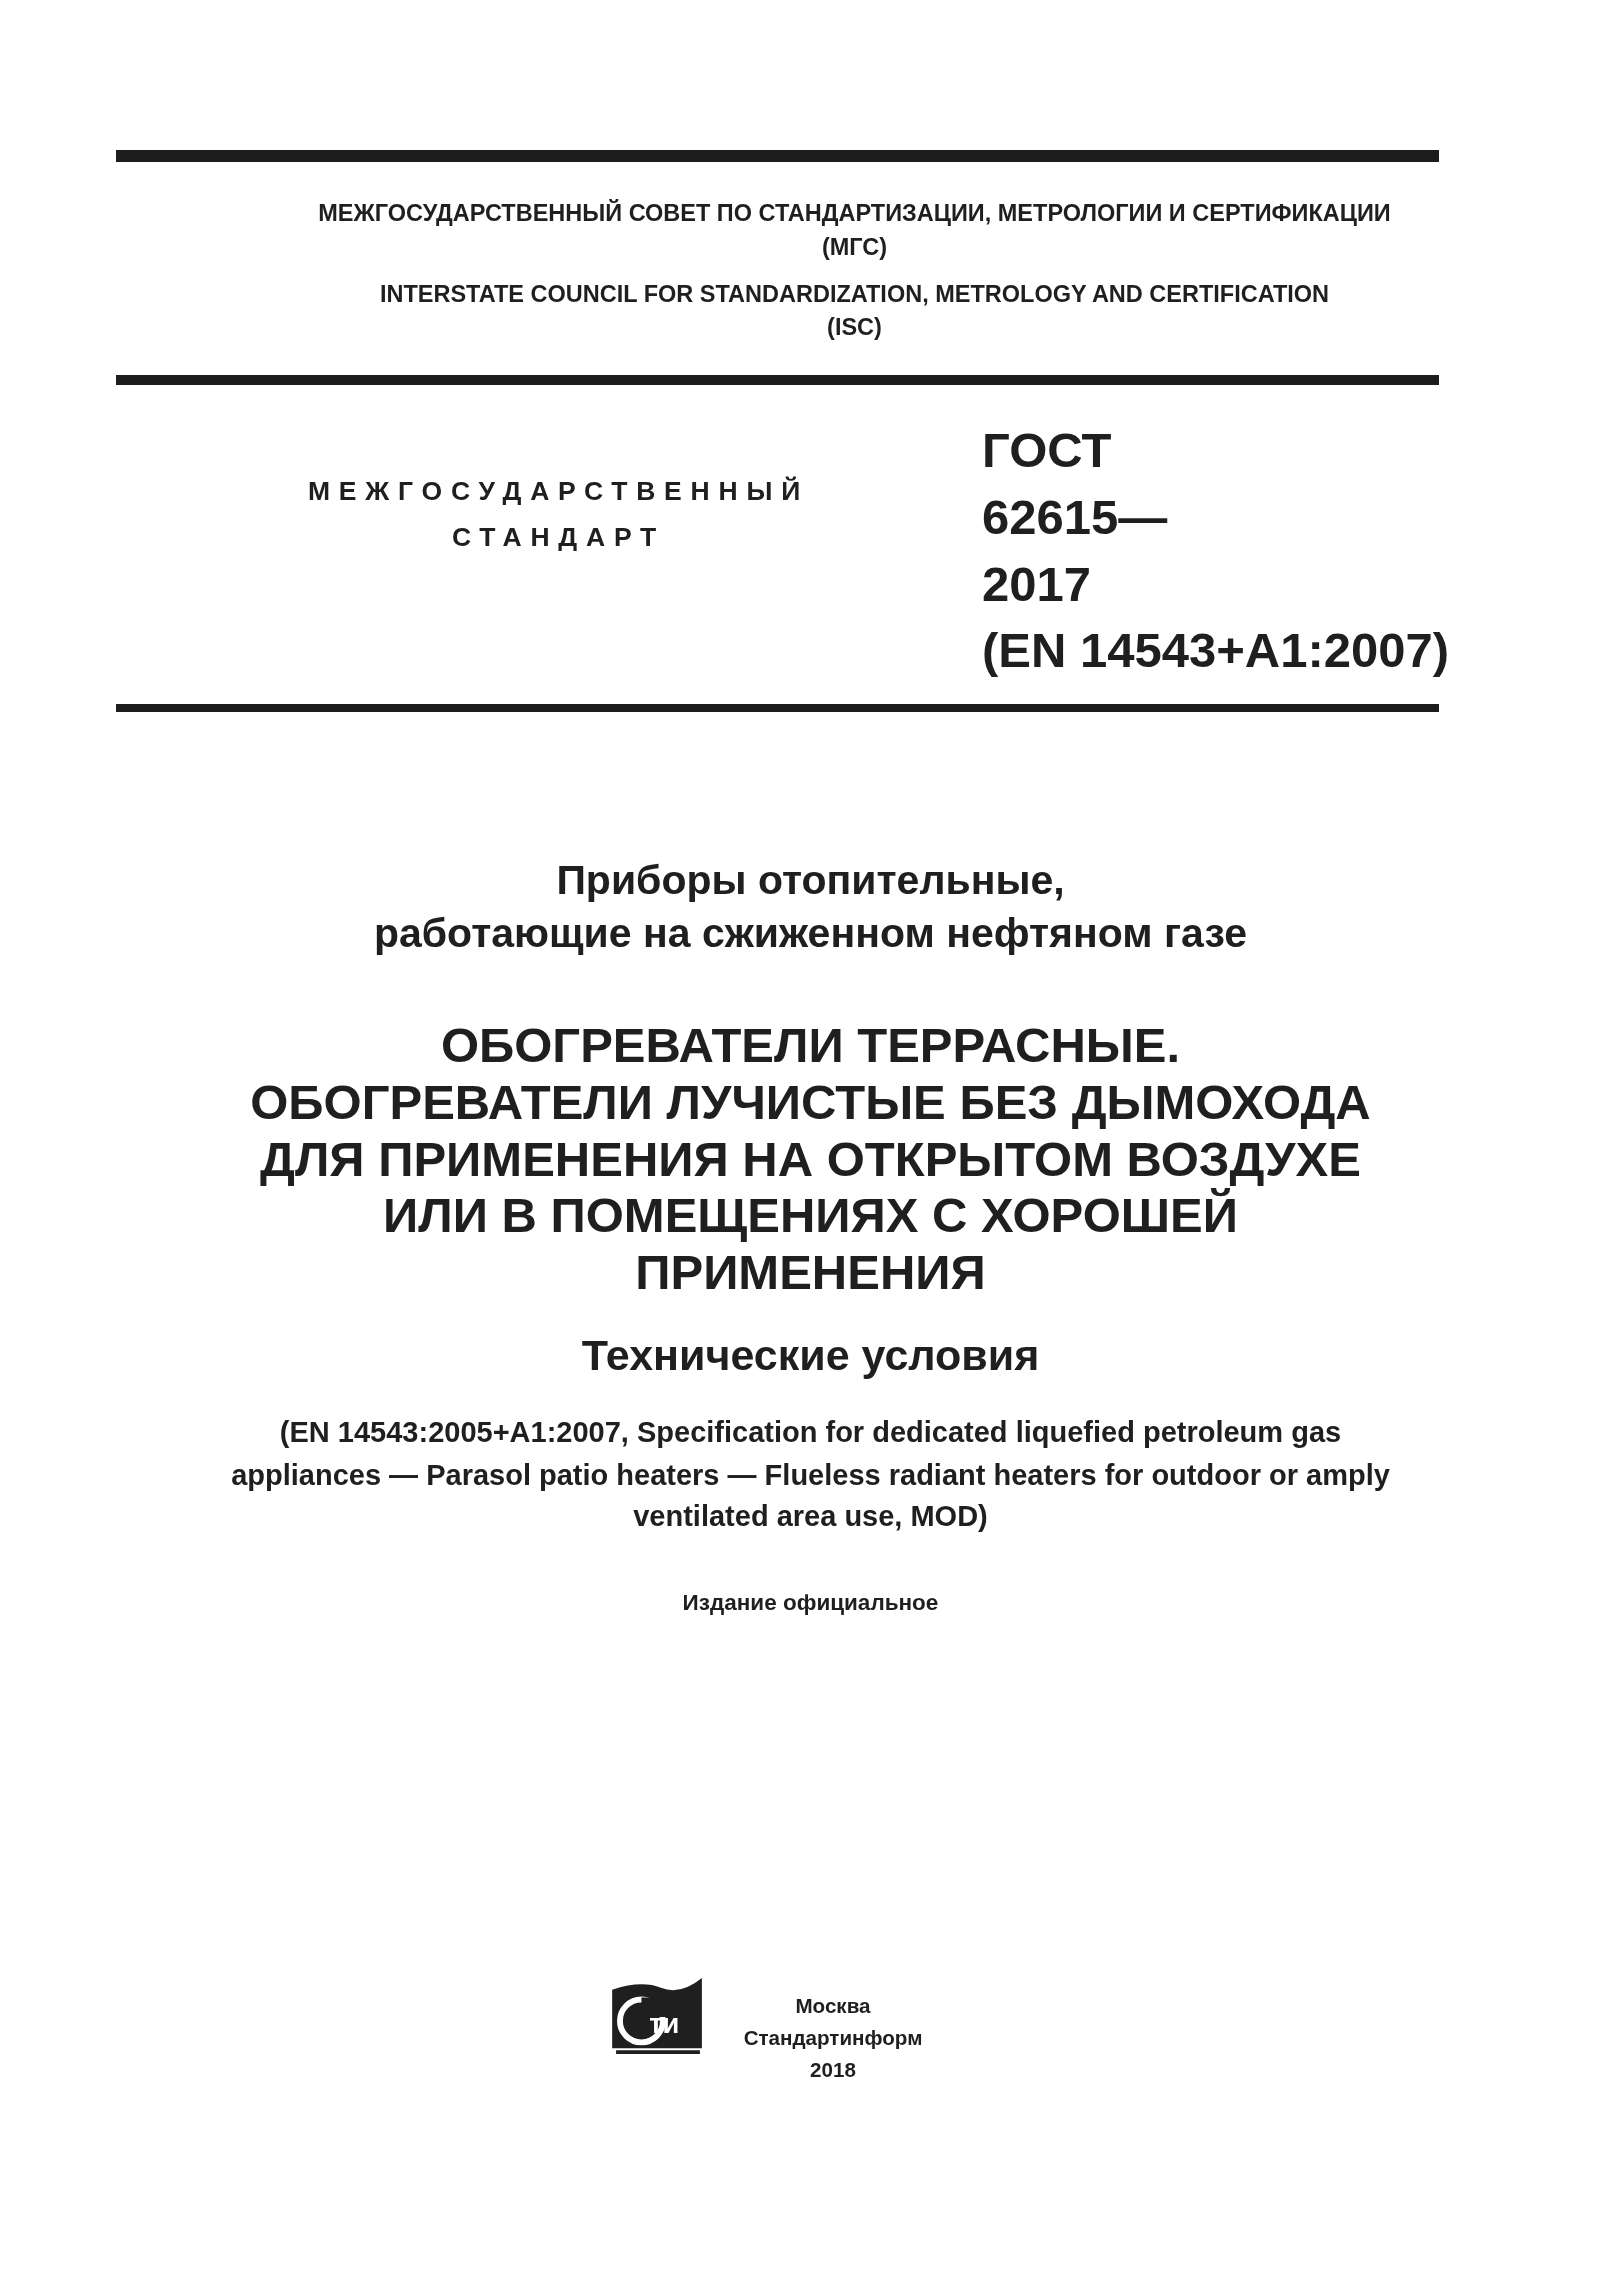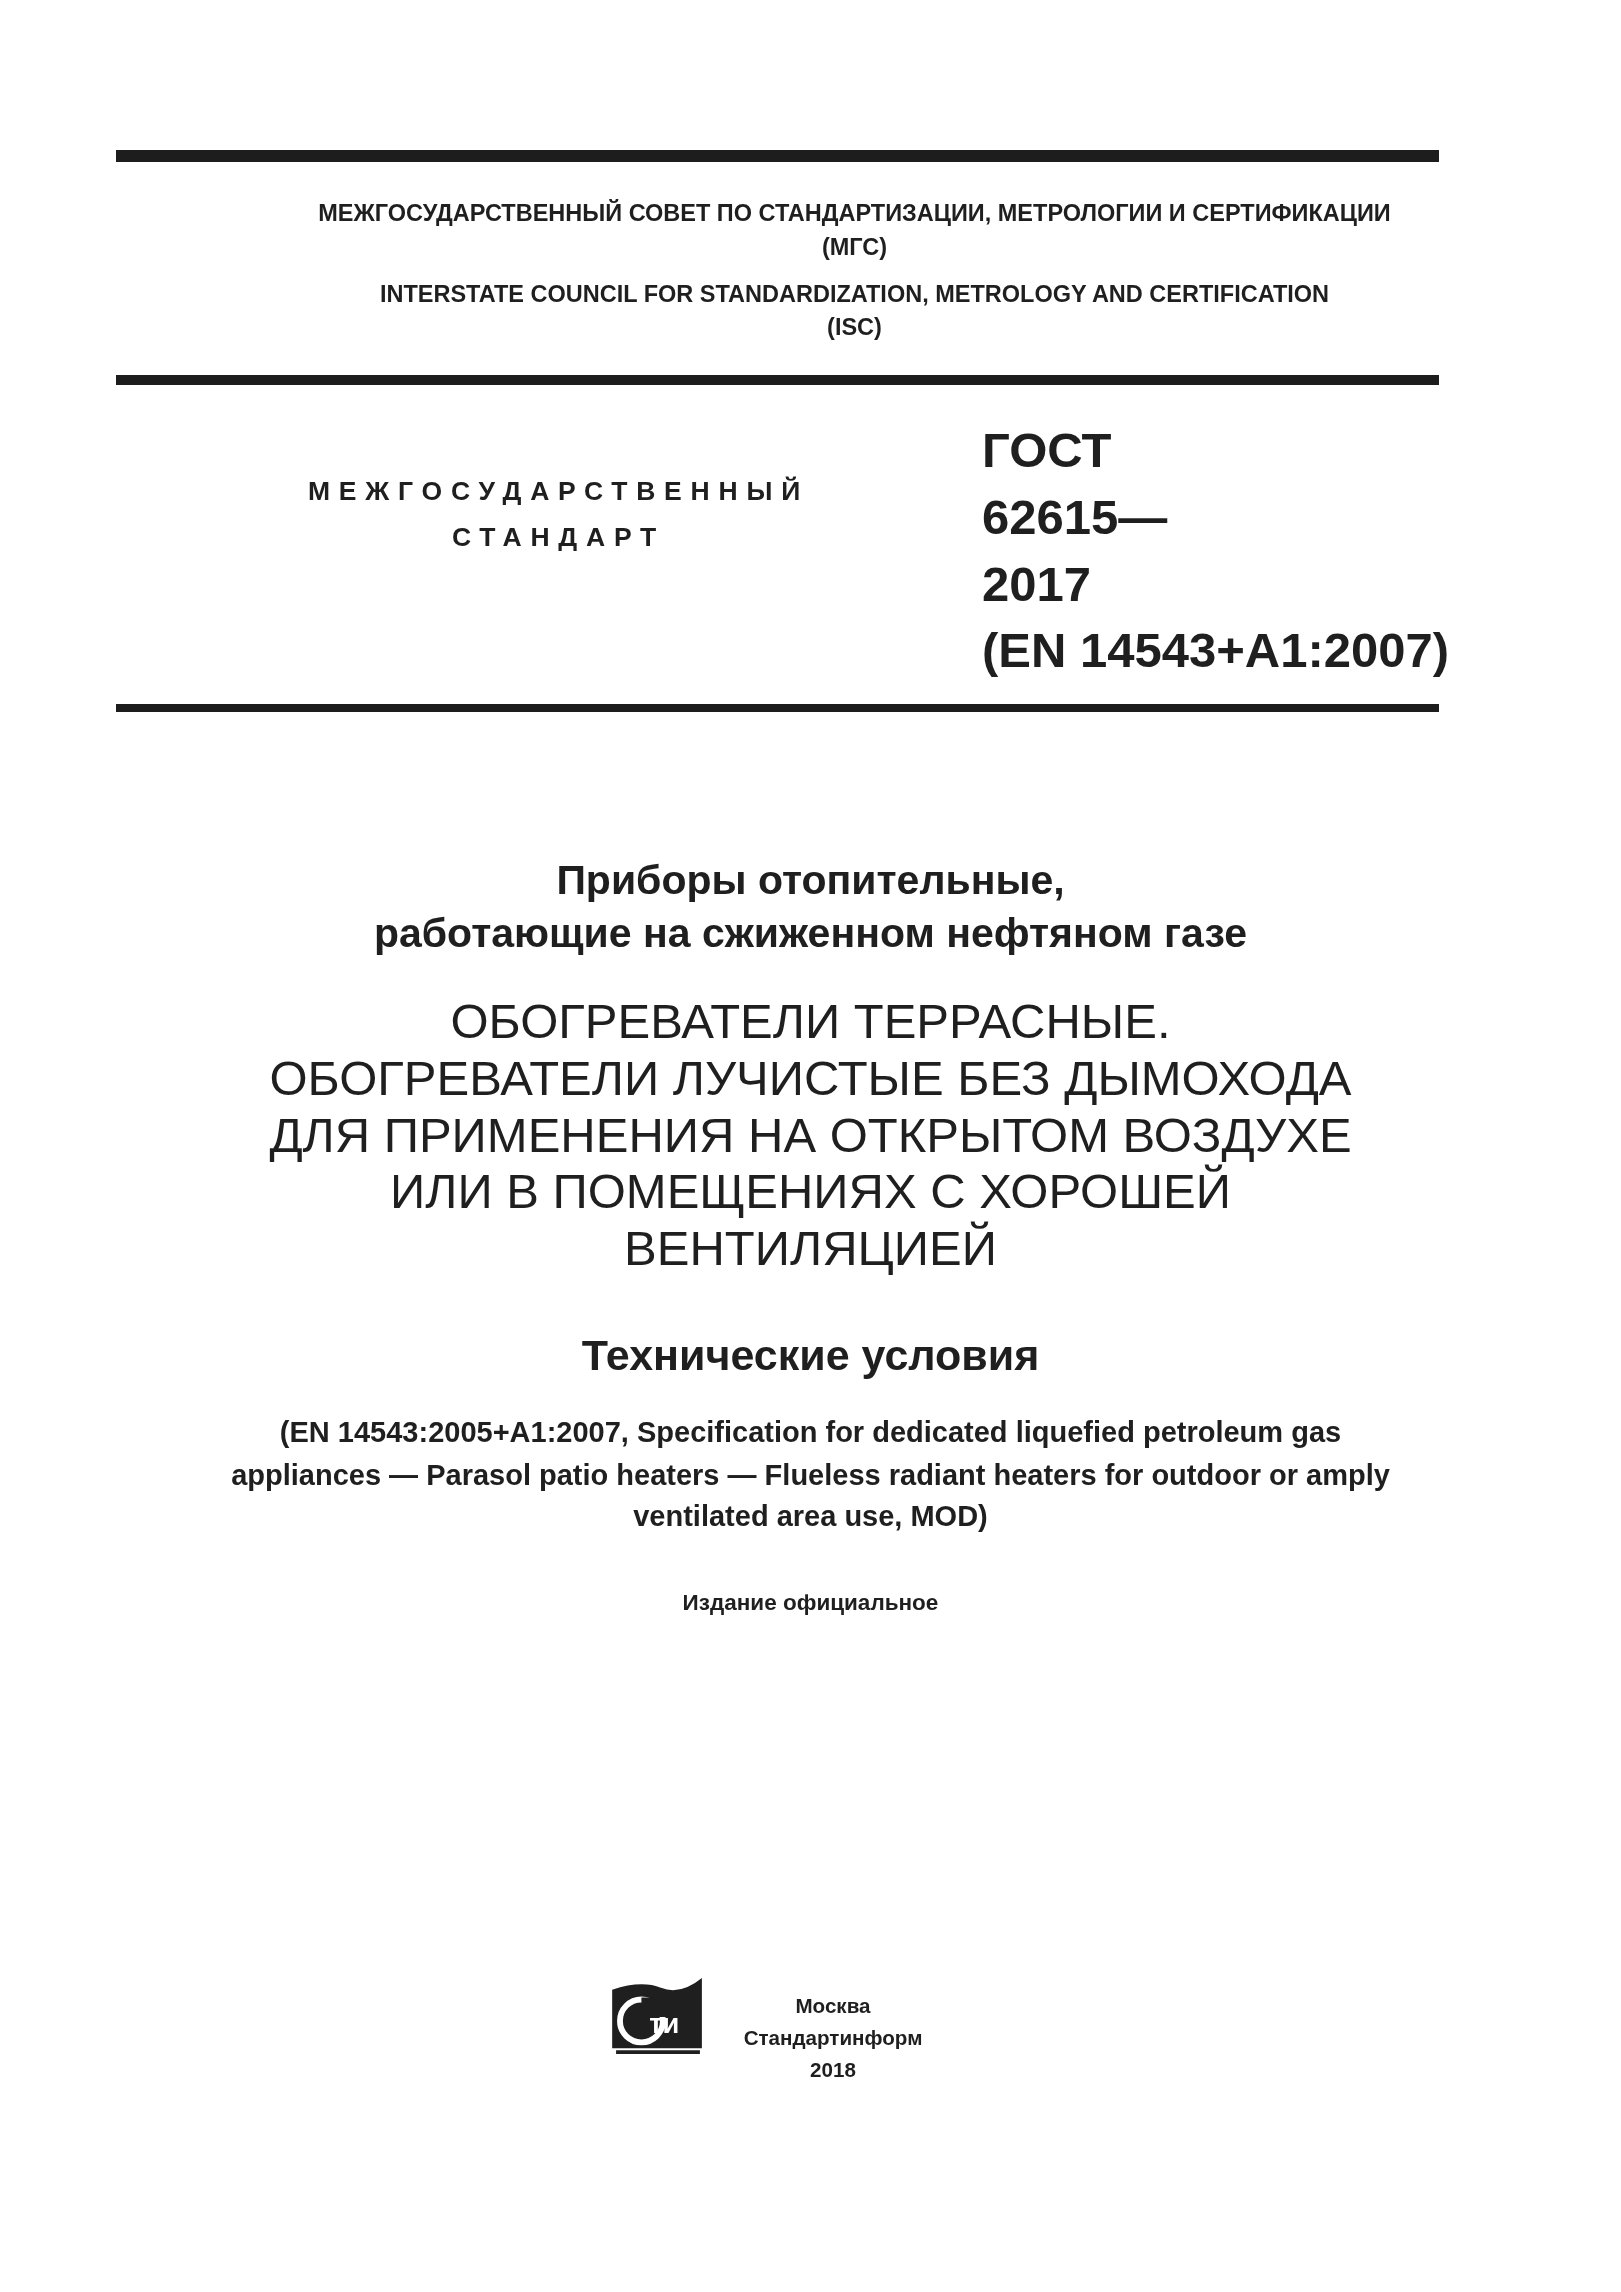--- a/index.html
+++ b/index.html
@@ -4,21 +4,21 @@
 <style>
   html, body { margin:0; padding:0; background:#fff; }
   body { width:1621px; height:2293px; position:relative; overflow:hidden; font-family:"Liberation Sans", sans-serif; color:#1f1f1f; }
   .rule { position:absolute; left:116px; width:1323px; background:#1d1d1d; }
   .abs { position:absolute; }
   .center { left:0; width:1621px; text-align:center; }
   .hdr { font-weight:bold; font-size:23.5px; line-height:33px;padding-left:44px; }
   .spaced { font-weight:bold; font-size:26.5px; letter-spacing:8.8px; text-align:center; }
   .gost { font-weight:bold; font-size:49px; line-height:67px; }
   .title { font-weight:bold; font-size:41px; line-height:51px; }
-  .caps { font-weight:normal; font-size:49px; line-height:59px; }
+  .caps { font-weight:bold; font-size:49px; line-height:59px;margin-top:24px; }
   .sub { font-weight:bold; font-size:43px; }
   .en { font-weight:bold; font-size:29px; line-height:41px; }
   .edition { font-weight:bold; font-size:22.5px; }
   .pub { font-weight:bold; font-size:20.6px; line-height:32px; text-align:center; }
 </style>
 </head>
 <body>
 
 <div class="rule" style="top:150px;height:11.8px;"></div>
 
@@ -39,21 +39,21 @@
 
 <div class="rule" style="top:704px;height:7.8px;"></div>
 
 <div class="abs center title" style="top:855px;">Приборы отопительные,</div>
 <div class="abs center title" style="top:908px;">работающие на сжиженном нефтяном газе</div>
 
 <div class="abs center caps" style="top:992px;">ОБОГРЕВАТЕЛИ ТЕРРАСНЫЕ.</div>
 <div class="abs center caps" style="top:1049px;">ОБОГРЕВАТЕЛИ ЛУЧИСТЫЕ БЕЗ ДЫМОХОДА</div>
 <div class="abs center caps" style="top:1106px;">ДЛЯ ПРИМЕНЕНИЯ НА ОТКРЫТОМ ВОЗДУХЕ</div>
 <div class="abs center caps" style="top:1162px;">ИЛИ В ПОМЕЩЕНИЯХ С ХОРОШЕЙ</div>
-<div class="abs center caps" style="top:1219px;">ВЕНТИЛЯЦИЕЙ</div>
+<div class="abs center caps" style="top:1219px;">ПРИМЕНЕНИЯ</div>
 
 <div class="abs center sub" style="top:1331px;">Технические условия</div>
 
 <div class="abs center en" style="top:1412px;">(EN 14543:2005+A1:2007, Specification for dedicated liquefied petroleum gas</div>
 <div class="abs center en" style="top:1455px;">appliances — Parasol patio heaters — Flueless radiant heaters for outdoor or amply</div>
 <div class="abs center en" style="top:1496px;">ventilated area use, MOD)</div>
 
 <div class="abs center edition" style="top:1590px;">Издание официальное</div>
 
 <div class="abs" style="left:612px;top:1978px;width:92px;height:78px;">

